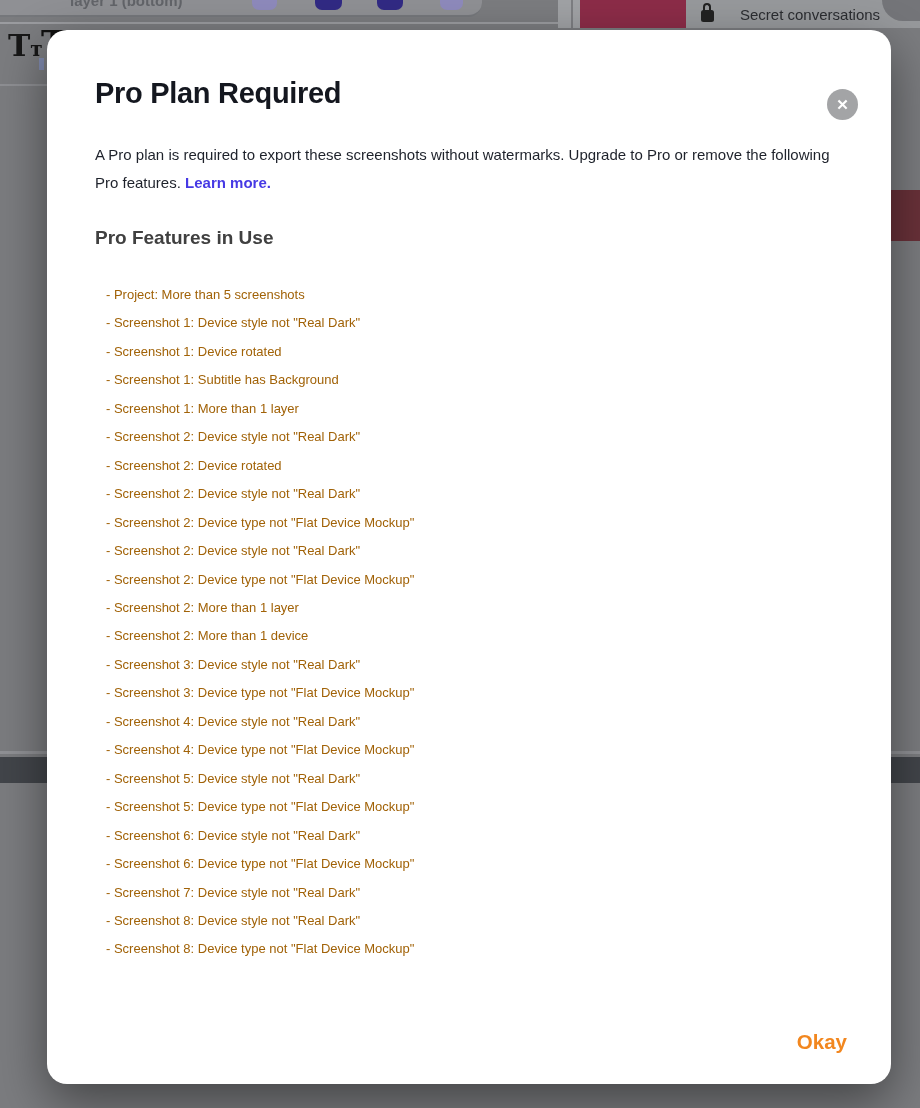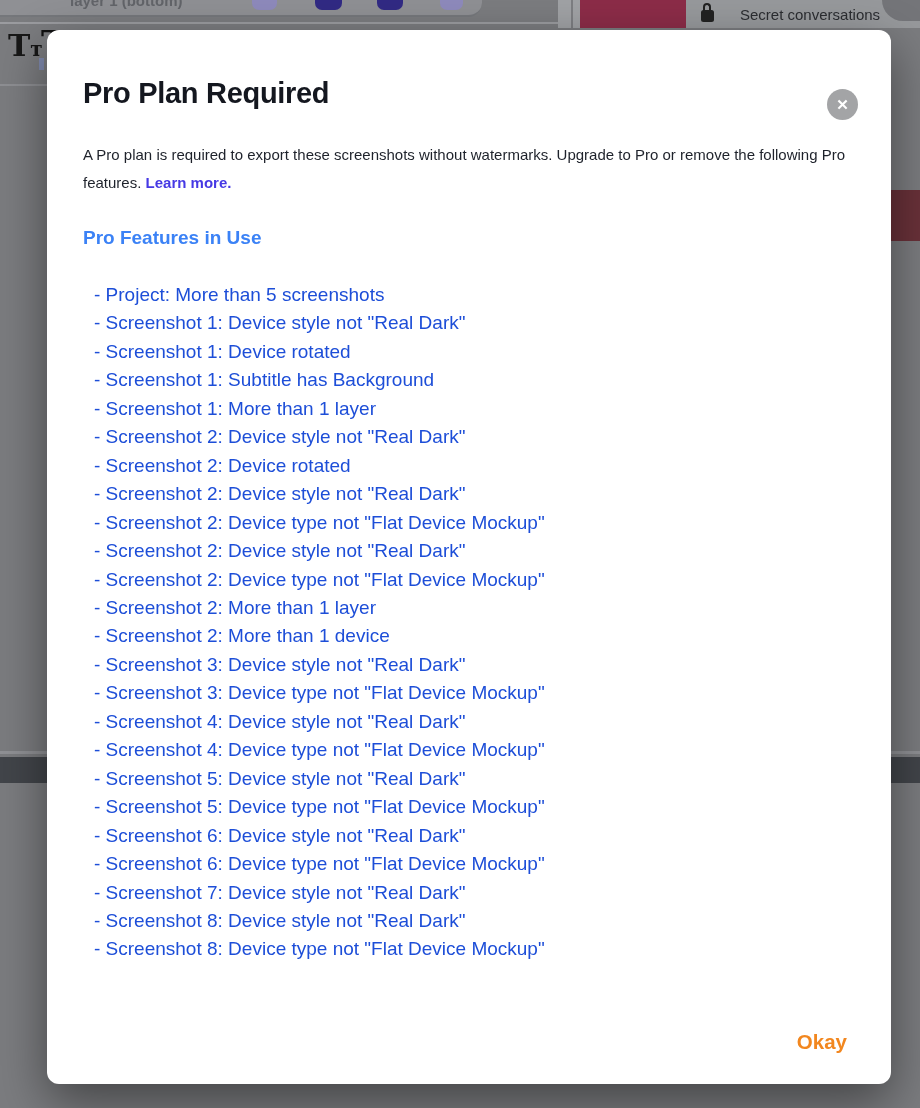--- a/index.html
+++ b/index.html
@@ -34,37 +34,37 @@
   .tt-icon .small{font-size:20px;}
   .text-layer-letter{left:41px;top:26px;color:#101010;font-family:"DejaVu Serif", serif;font-weight:700;font-size:34px;line-height:1;}
   .blue-tick{left:39px;top:58px;width:5px;height:12px;background:#7f8aae;}
   .left-divider{left:0;top:84px;width:47px;height:2px;background:#8e8f93;}
   .red-band-right{left:891px;top:190px;width:29px;height:51px;background:#693139;}
   .hline-light{left:0;top:751px;width:920px;height:3px;background:#909195;}
   .hband-dark{left:0;top:757px;width:920px;height:26px;background:#42454a;}
   
   .modal{
     position:absolute;left:47px;top:30px;width:844px;height:1054px;
-    background:#ffffff;border-radius:12px;z-index:10;
+    background:#ffffff;border-radius:20px;z-index:10;
     box-shadow:0 18px 50px rgba(0,0,0,0.45);
-    box-sizing:border-box;padding:0 36px;
+    box-sizing:border-box;padding:0 48px;
   }
   .modal-title{margin:0;padding-top:47px;font-size:29px;font-weight:700;color:#14171f;letter-spacing:-0.3px;}
   .close-btn{
     position:absolute;top:59px;right:33px;width:31px;height:31px;border-radius:50%;
     background:#a3a4a6;border:none;display:flex;align-items:center;justify-content:center;
     cursor:pointer;padding:0;
   }
   .close-btn .x{color:#ffffff;font-size:15px;font-weight:700;line-height:1;}
   .modal-body{margin:31px 0 0 0;font-size:15px;line-height:28px;color:#1e222b;}
   .learn-more{color:#4639e4;font-weight:700;text-decoration:none;cursor:pointer;}
-  .features-heading{margin:30px 0 0 0;font-size:19px;font-weight:700;color:#3b82f6;}
+  .features-heading{margin:30px 0 0 0;font-size:19px;font-weight:700;color:#404040;}
   .features-list{
     list-style:none;margin:32px 0 0 0;padding:0 0 0 11px;
-    font-size:19px;line-height:28.45px;color:#1d4ed8;
+    font-size:13px;line-height:28.45px;color:#a16207;
   }
   .okay-btn{
     position:absolute;right:36px;bottom:26px;background:none;border:none;cursor:pointer;
     font-family:"Liberation Sans", sans-serif;font-size:20.5px;font-weight:700;color:#f2871f;padding:4px 8px;
   }
 </style>
 </head>
 <body>
 
 <div class="bg-el top-panel">

